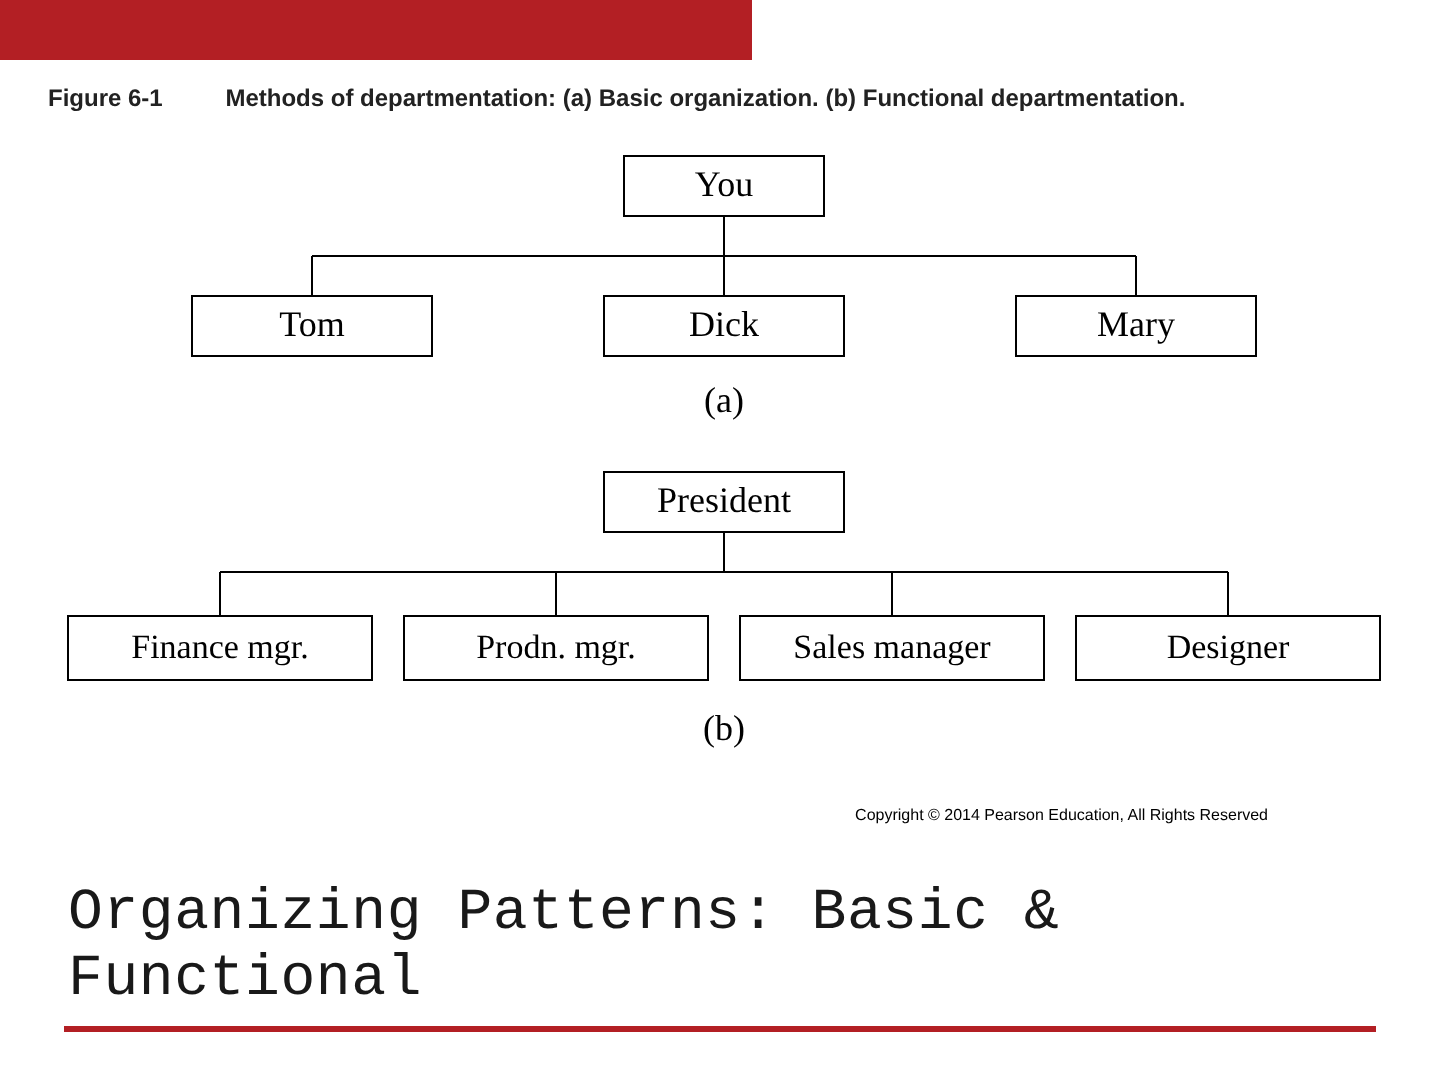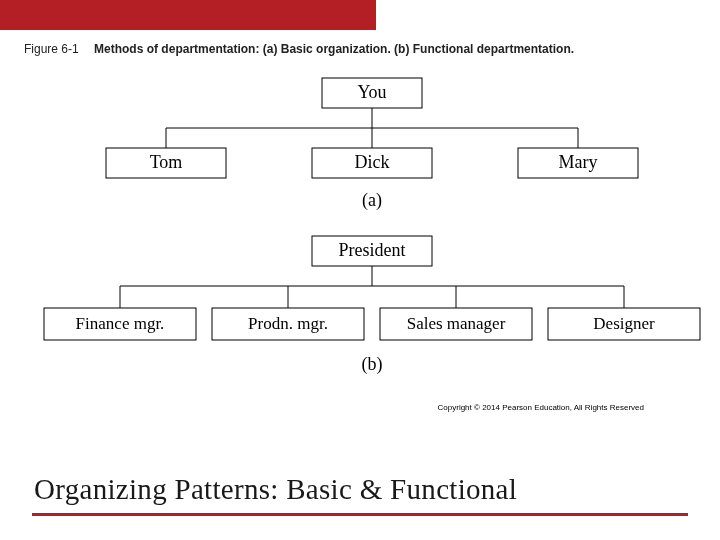--- a/index.html
+++ b/index.html
@@ -1,24 +1,24 @@
 <!DOCTYPE html>
 <html><head>
 <meta charset="utf-8">
 <style>
   html,body{margin:0;padding:0;width:720px;height:540px;background:#fff;font-family:Georgia,"Times New Roman",serif;color:#000}
   .slide{position:relative;width:720px;height:540px;box-sizing:border-box;padding:0 24px 20px 24px}
   .topbar{position:absolute;left:0;top:0;width:376px;height:30px;background:#b31f24}
   .figline{position:absolute;left:24px;top:42px;font-family:Verdana,Geneva,sans-serif;font-size:12px;color:#222}
-  .figline .num{font-weight:400;margin-right:12px}
+  .figline .num{font-weight:700;margin-right:28px}
   .figline .desc{font-weight:700}
-  .chart-area{position:absolute;left:36px;right:24px;top:70px;height:376px}
+  .chart-area{position:absolute;left:26px;right:24px;top:70px;height:376px}
   svg{font-family:"Times New Roman",Georgia,serif}
   .copy{font-family:Verdana,Geneva,sans-serif;font-size:8px;fill:#000}
-  .title{position:absolute;left:34px;bottom:34px;right:34px;font-family:Liberation Serif, serif;font-size:29px;color:#191919;letter-spacing:.3px}
+  .title{position:absolute;left:34px;bottom:34px;right:34px;font-family:Liberation Mono, monospace;font-size:29px;color:#191919;letter-spacing:.3px}
   .title::after{content:"";position:absolute;left:-2px;right:-2px;bottom:-10px;height:3px;background:#b31f24}
 </style>
 </head>
 <body>
 
 <div class="slide">
   <div class="topbar"></div>
 
   <div class="figline">
     <span class="num">Figure 6-1</span>

